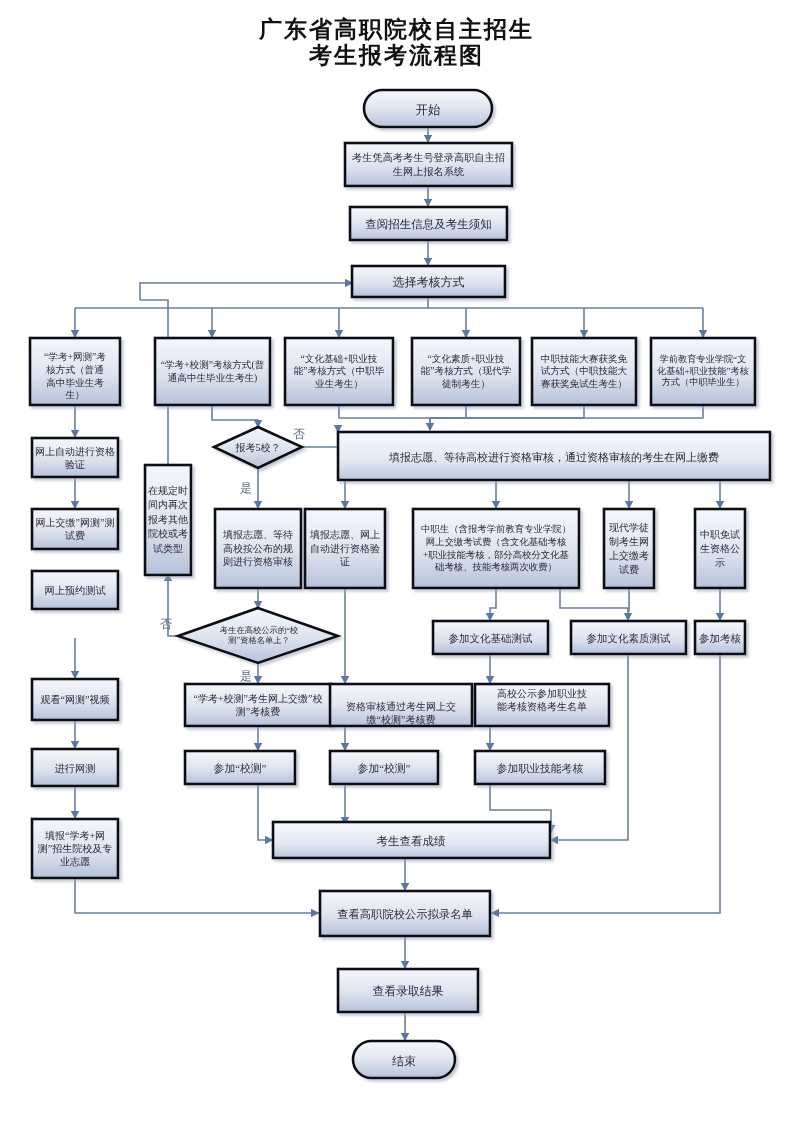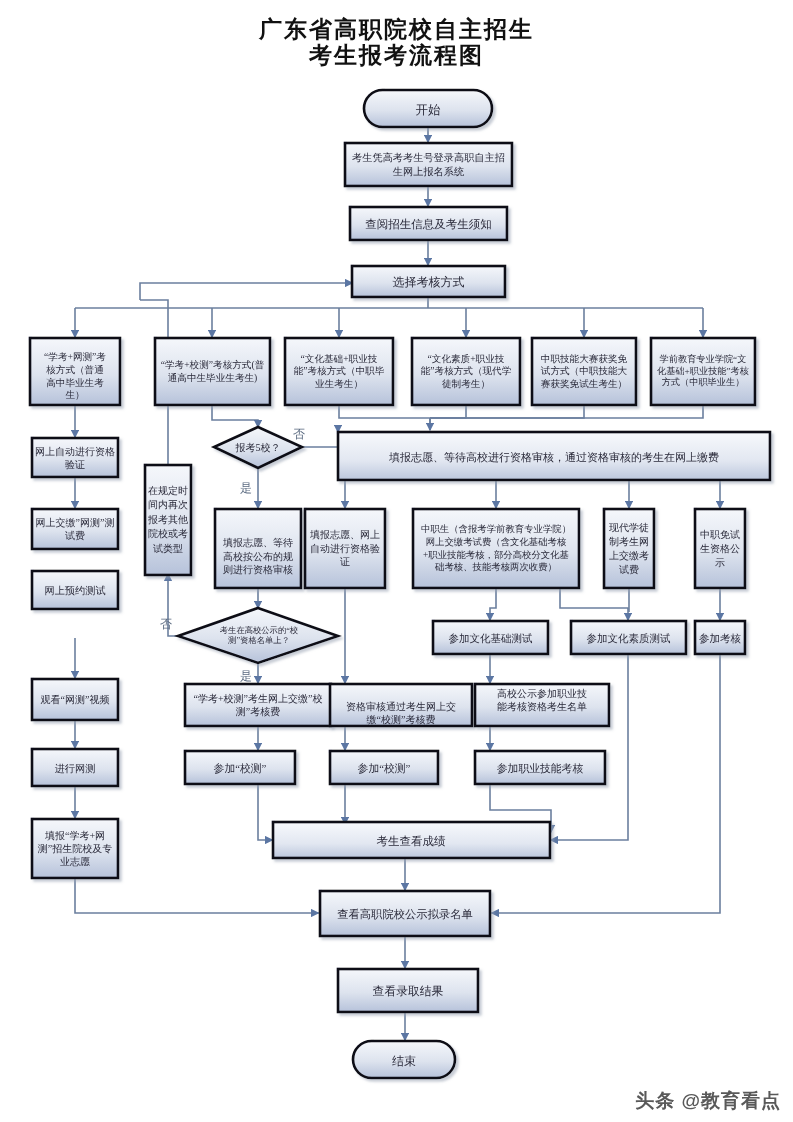--- a/index.html
+++ b/index.html
@@ -249,21 +249,21 @@
       <foreignObject x="212" y="615" width="94" height="42">
         <div xmlns="http://www.w3.org/1999/xhtml" style="height:42px;display:flex;align-items:center;justify-content:center;text-align:center;font-family:'Liberation Serif',serif;font-size:8.3px;line-height:1.25;color:#2a2a3a;">考生在高校公示的“校测”资格名单上？</div>
       </foreignObject>
     </g>
     <text class="edgeLabel" x="160" y="628">否</text>
     <text class="edgeLabel" x="240" y="680">是</text>
 
     <g>
       <rect x="215" y="509" width="86" height="79" fill="url(#boxGrad)" stroke="#0d0d14" stroke-width="2.6" filter="url(#sh)"></rect>
       <foreignObject x="217" y="510" width="82" height="77">
-        <div xmlns="http://www.w3.org/1999/xhtml" style="height:77px;display:flex;align-items:center;justify-content:center;text-align:center;font-family:'Liberation Serif',serif;font-size:10px;line-height:1.35;color:#2a2a3a;padding:8px 3px;">填报志愿、等待高校按公布的规则进行资格审核</div>
+        <div xmlns="http://www.w3.org/1999/xhtml" style="height:77px;display:flex;align-items:center;justify-content:center;text-align:center;font-family:'Liberation Serif',serif;font-size:10px;line-height:1.35;color:#2a2a3a;padding:0 3px;">填报志愿、等待高校按公布的规则进行资格审核</div>
       </foreignObject>
     </g>
 
     <g>
       <rect x="305" y="509" width="80" height="79" fill="url(#boxGrad)" stroke="#0d0d14" stroke-width="2.6" filter="url(#sh)"></rect>
       <foreignObject x="307" y="510" width="76" height="77">
         <div xmlns="http://www.w3.org/1999/xhtml" style="height:77px;display:flex;align-items:center;justify-content:center;text-align:center;font-family:'Liberation Serif',serif;font-size:10px;line-height:1.35;color:#2a2a3a;padding:0 3px;">填报志愿、网上自动进行资格验证</div>
       </foreignObject>
     </g>
 
@@ -350,14 +350,13 @@
       <rect x="338" y="969" width="140" height="43" fill="url(#boxGrad)" stroke="#0d0d14" stroke-width="2.6" filter="url(#sh)"></rect>
       <text class="nodeLabel" x="408" y="995" text-anchor="middle" font-size="11.8">查看录取结果</text>
     </g>
 
     <g>
       <rect x="353" y="1041" width="102" height="37" rx="18.5" ry="18.5" fill="url(#boxGrad)" stroke="#0d0d14" stroke-width="2.6" filter="url(#sh)"></rect>
       <text class="nodeLabel" x="404" y="1065" text-anchor="middle" font-size="12">结束</text>
     </g>
   </svg>
 
-  <div class="watermark">头条 @教育看点</div>
 </div>
 
 </body></html>

